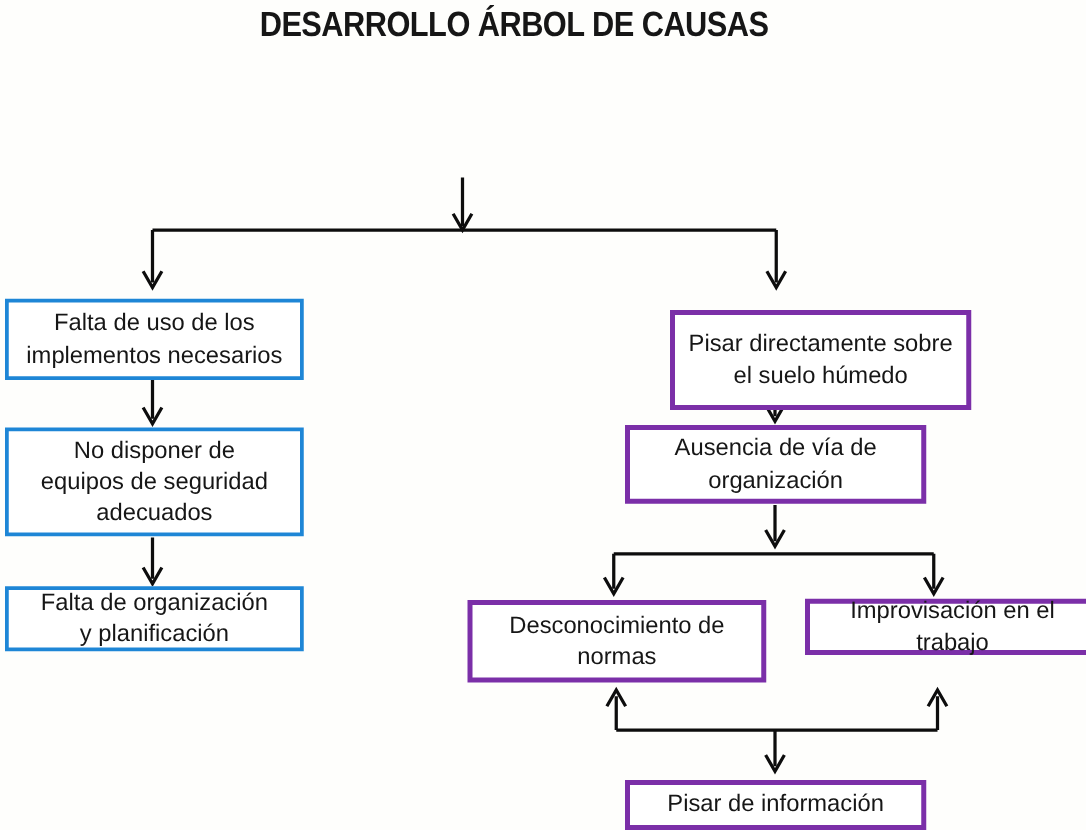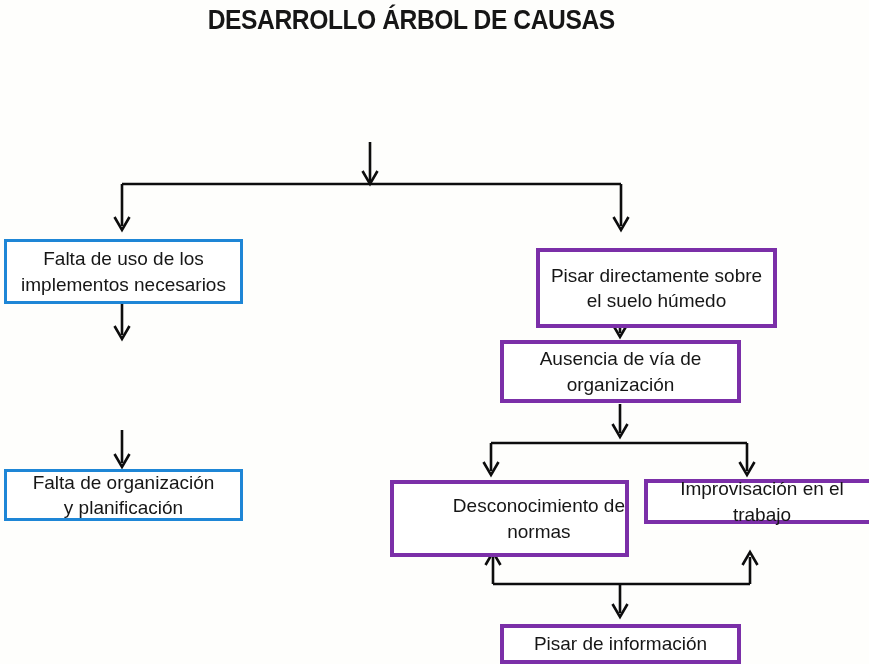--- a/index.html
+++ b/index.html
@@ -37,21 +37,21 @@
     border-radius:50%;
     font-size:17px;
   }
   .blue{border:3px solid var(--c-blue,#1e86d6);}
   .purple{border:4px solid var(--c-purple,#7b2fa8);}
   .b-left1{left:4px;top:239px;width:239px;height:65px;}
   .b-left2{left:4px;top:342px;width:239px;height:87px;}
   .b-left3{left:4px;top:469px;width:239px;height:52px;}
   .b-right1{left:500px;top:248px;width:241px;height:80px;margin-left:36px;}
   .b-right2{left:500px;top:340px;width:241px;height:63px;}
-  .b-right3{left:390px;top:480px;width:239px;height:77px;justify-content:flex-end;}
+  .b-right3{left:374px;top:480px;width:239px;height:66px;}
   .b-right4{left:644px;top:479px;width:236px;height:45px;}
   .b-bottom{left:500px;top:624px;width:241px;height:40px;}
   svg.connectors{
     position:absolute;left:0;top:0;width:869px;height:664px;
     pointer-events:none;
   }
   svg.connectors path{
     fill:none;
     stroke:var(--c-line,#0d0d0d);
     stroke-width:2.6;
@@ -105,20 +105,25 @@
       <path d="M612.5 604 L620 617 L627.5 604"></path>
     </g>
   </svg>
 
 
   <div class="node blue b-left1">
     <span>Falta de uso de los
 implementos necesarios</span>
   </div>
 
+  <div class="node blue b-left2">
+    <span>No disponer de
+equipos de seguridad
+adecuados</span>
+  </div>
 
   <div class="node blue b-left3">
     <span>Falta de organización
 y planificación</span>
   </div>
 
   <div class="node purple b-right1">
     <span>Pisar directamente sobre
 el suelo húmedo</span>
   </div>

